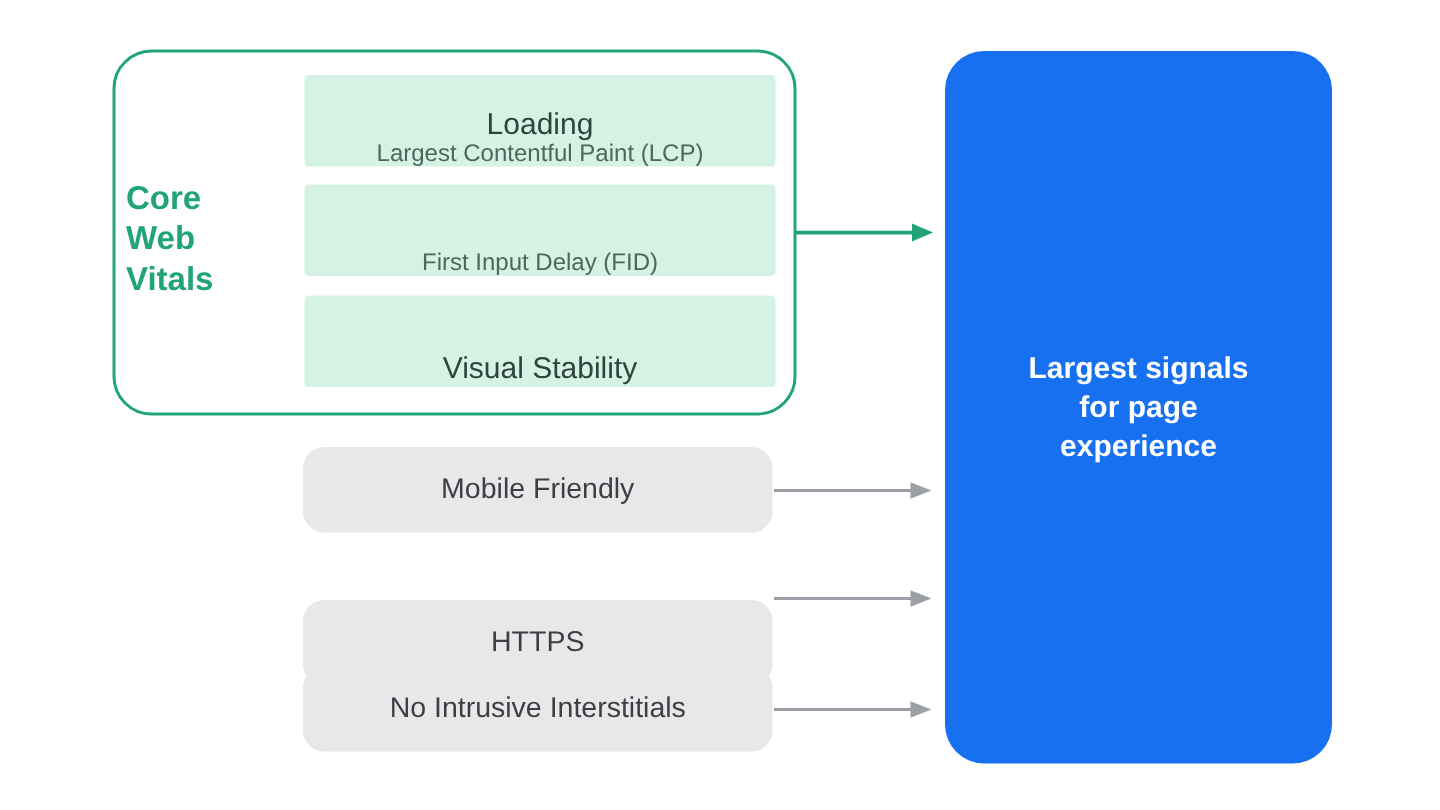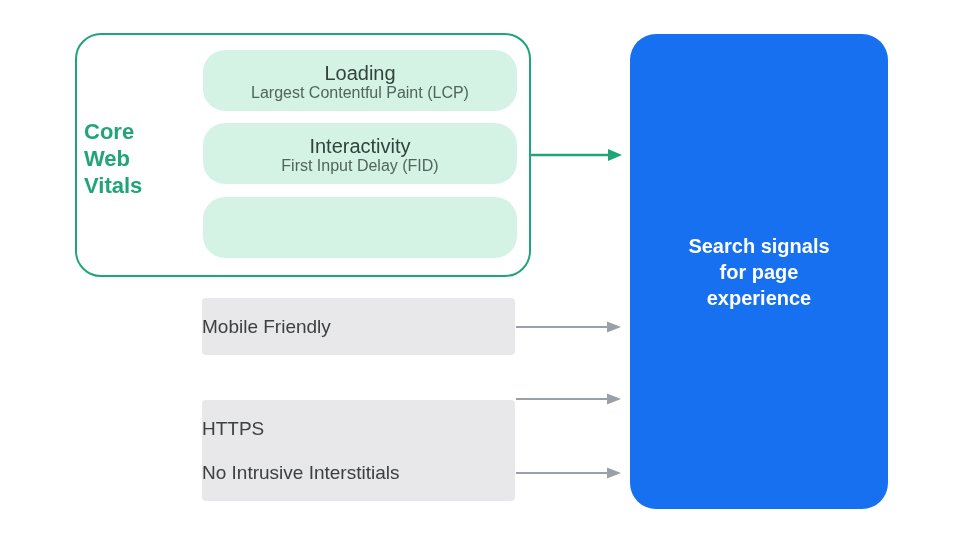--- a/index.html
+++ b/index.html
@@ -35,43 +35,43 @@
     color:var(--green);
     font-size:22px;font-weight:700;
     line-height:27px;text-align:left;
     white-space:pre-line;
   }
 
   
   .green-box{
     left:203px;width:314px;height:61px;
     background:var(--green-light);
-    border-radius:22px;
+    border-radius:3px;
     display:flex;flex-direction:column;
-    align-items:center;justify-content:center;
+    align-items:center;justify-content:flex-end;
     text-align:center;
   }
   .green-box .title{
     color:var(--title-text);
     font-size:20px;font-weight:500;
     line-height:24px;
   }
   .green-box .subtitle{
     color:var(--subtitle-text);
     font-size:16px;font-weight:400;
     line-height:16px;
   }
   .gb-0{top:50px;} .gb-1{top:123px;} .gb-2{top:197px;}
 
   
   .gray-box{
     left:202px;width:313px;height:57px;
     background:var(--gray-fill);
-    border-radius:4px;
-    display:flex;align-items:center;
+    border-radius:14px;
+    display:flex;align-items:center;justify-content:center;
     text-align:center;
   }
   .gray-box .label{
     color:var(--gray-text);
     font-size:19px;font-weight:400;
   }
   .gy-0{top:298px;} .gy-1{top:388px;margin-top:12px;} .gy-2{top:444px;}
 
   
   .arrow-svg{display:block;}
@@ -103,25 +103,25 @@
 <div class="abs cwv-label">Core
 Web
 Vitals</div>
 
 <div class="abs green-box gb-0">
   <div class="title">Loading</div>
   <div class="subtitle">Largest Contentful Paint (LCP)</div>
 </div>
 
 <div class="abs green-box gb-1">
-  <div class="title">Interactivity</div>
   <div class="subtitle">First Input Delay (FID)</div>
 </div>
 
 <div class="abs green-box gb-2">
+  <div class="title">Visual Stability</div>
 </div>
 
 <svg class="abs arrow-svg ar-green" width="92" height="14" viewBox="0 0 92 14">
   <line x1="0" y1="7" x2="79" y2="7" stroke="#21A477" stroke-width="2.5"></line>
   <polygon points="78,1 92,7 78,13" fill="#21A477"></polygon>
 </svg>
 
 <div class="abs gray-box gy-0">
   <div class="label">Mobile Friendly</div>
 </div>
@@ -141,16 +141,16 @@
 <svg class="abs arrow-svg ar-1" width="105" height="14" viewBox="0 0 105 14">
   <line x1="0" y1="7" x2="92" y2="7" stroke="#9AA0A6" stroke-width="2"></line>
   <polygon points="91,1.5 105,7 91,12.5" fill="#9AA0A6"></polygon>
 </svg>
 <svg class="abs arrow-svg ar-2" width="105" height="14" viewBox="0 0 105 14">
   <line x1="0" y1="7" x2="92" y2="7" stroke="#9AA0A6" stroke-width="2"></line>
   <polygon points="91,1.5 105,7 91,12.5" fill="#9AA0A6"></polygon>
 </svg>
 
 <div class="abs blue-box">
-  <div class="label">Search signals
+  <div class="label">Largest signals
 for page
 experience</div>
 </div>
 
 </body></html>

